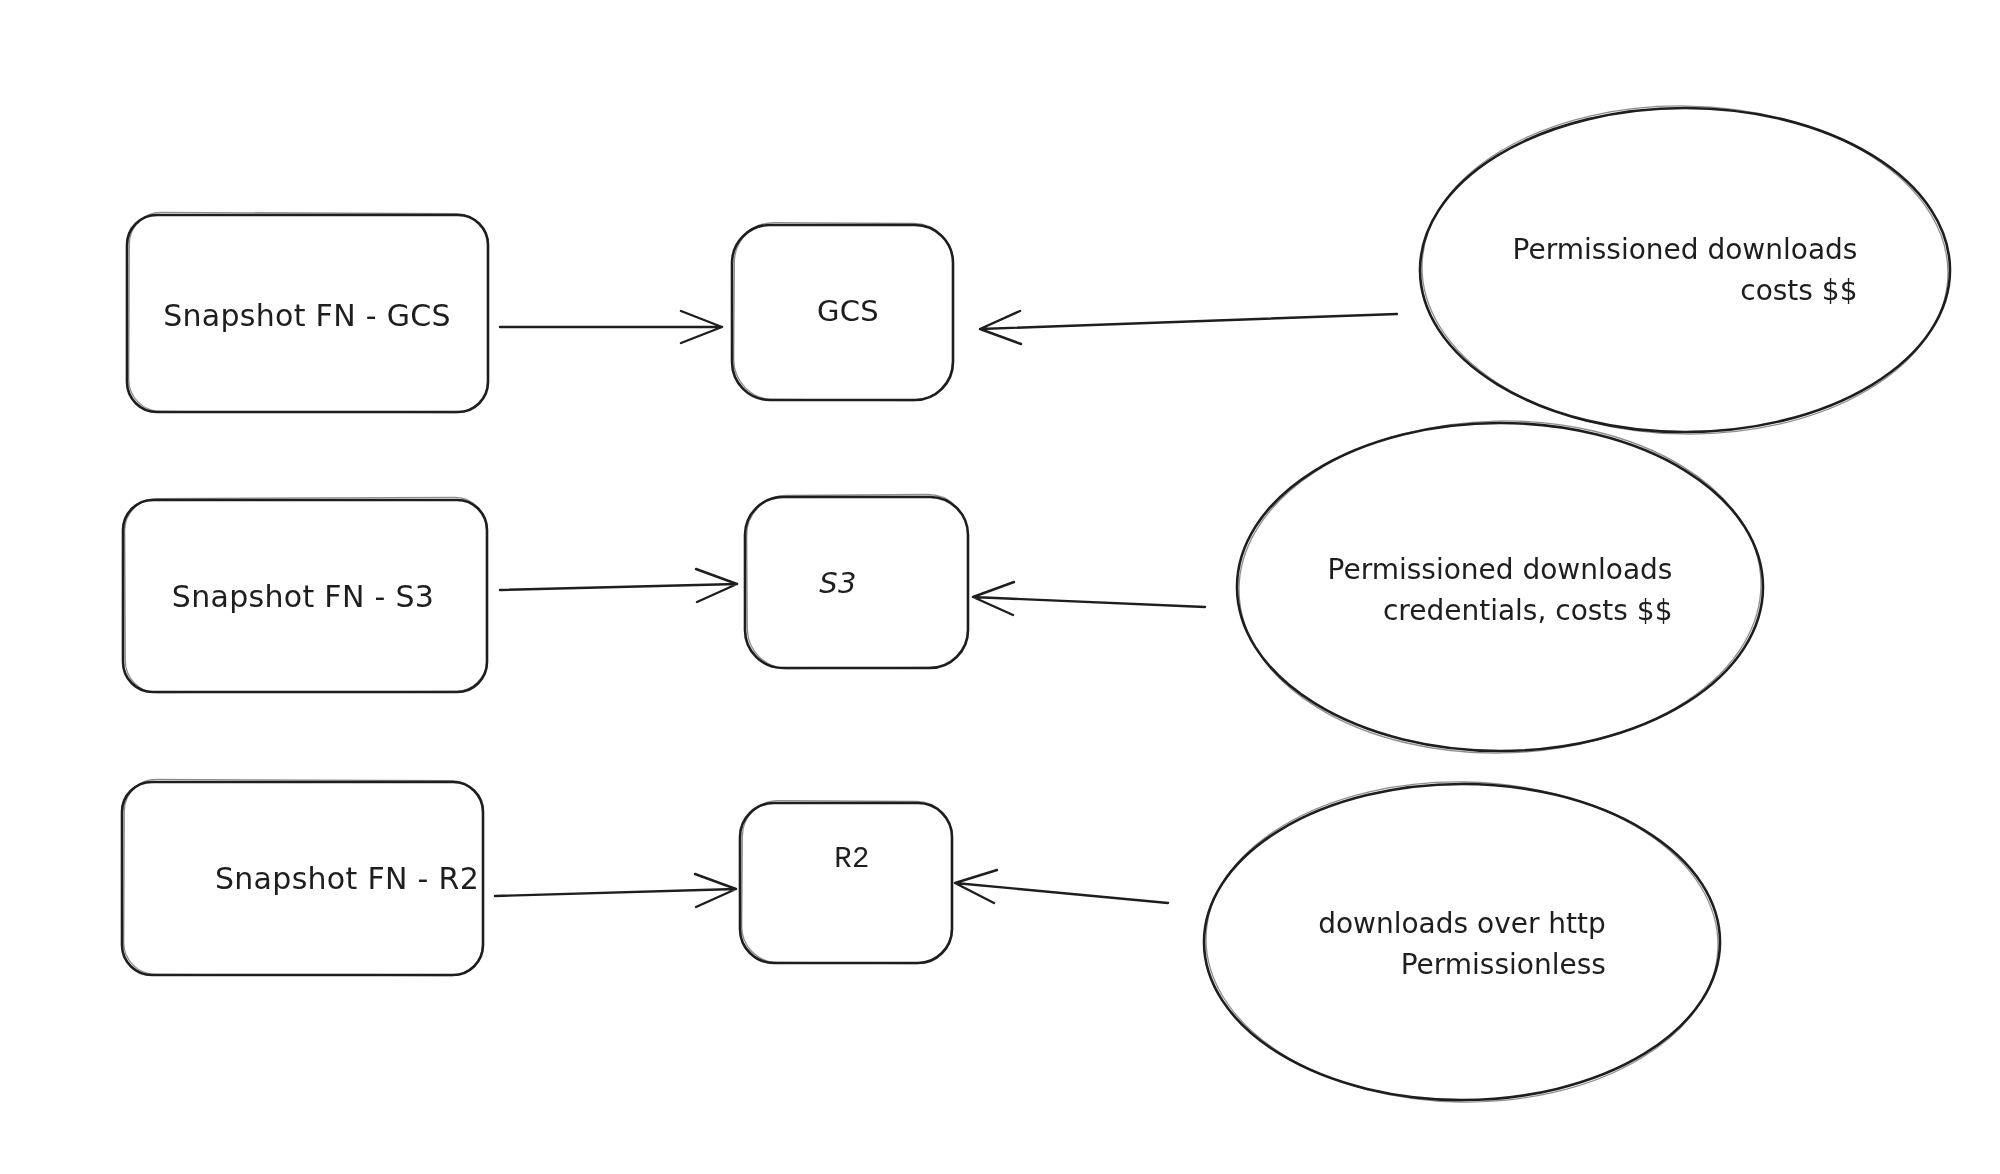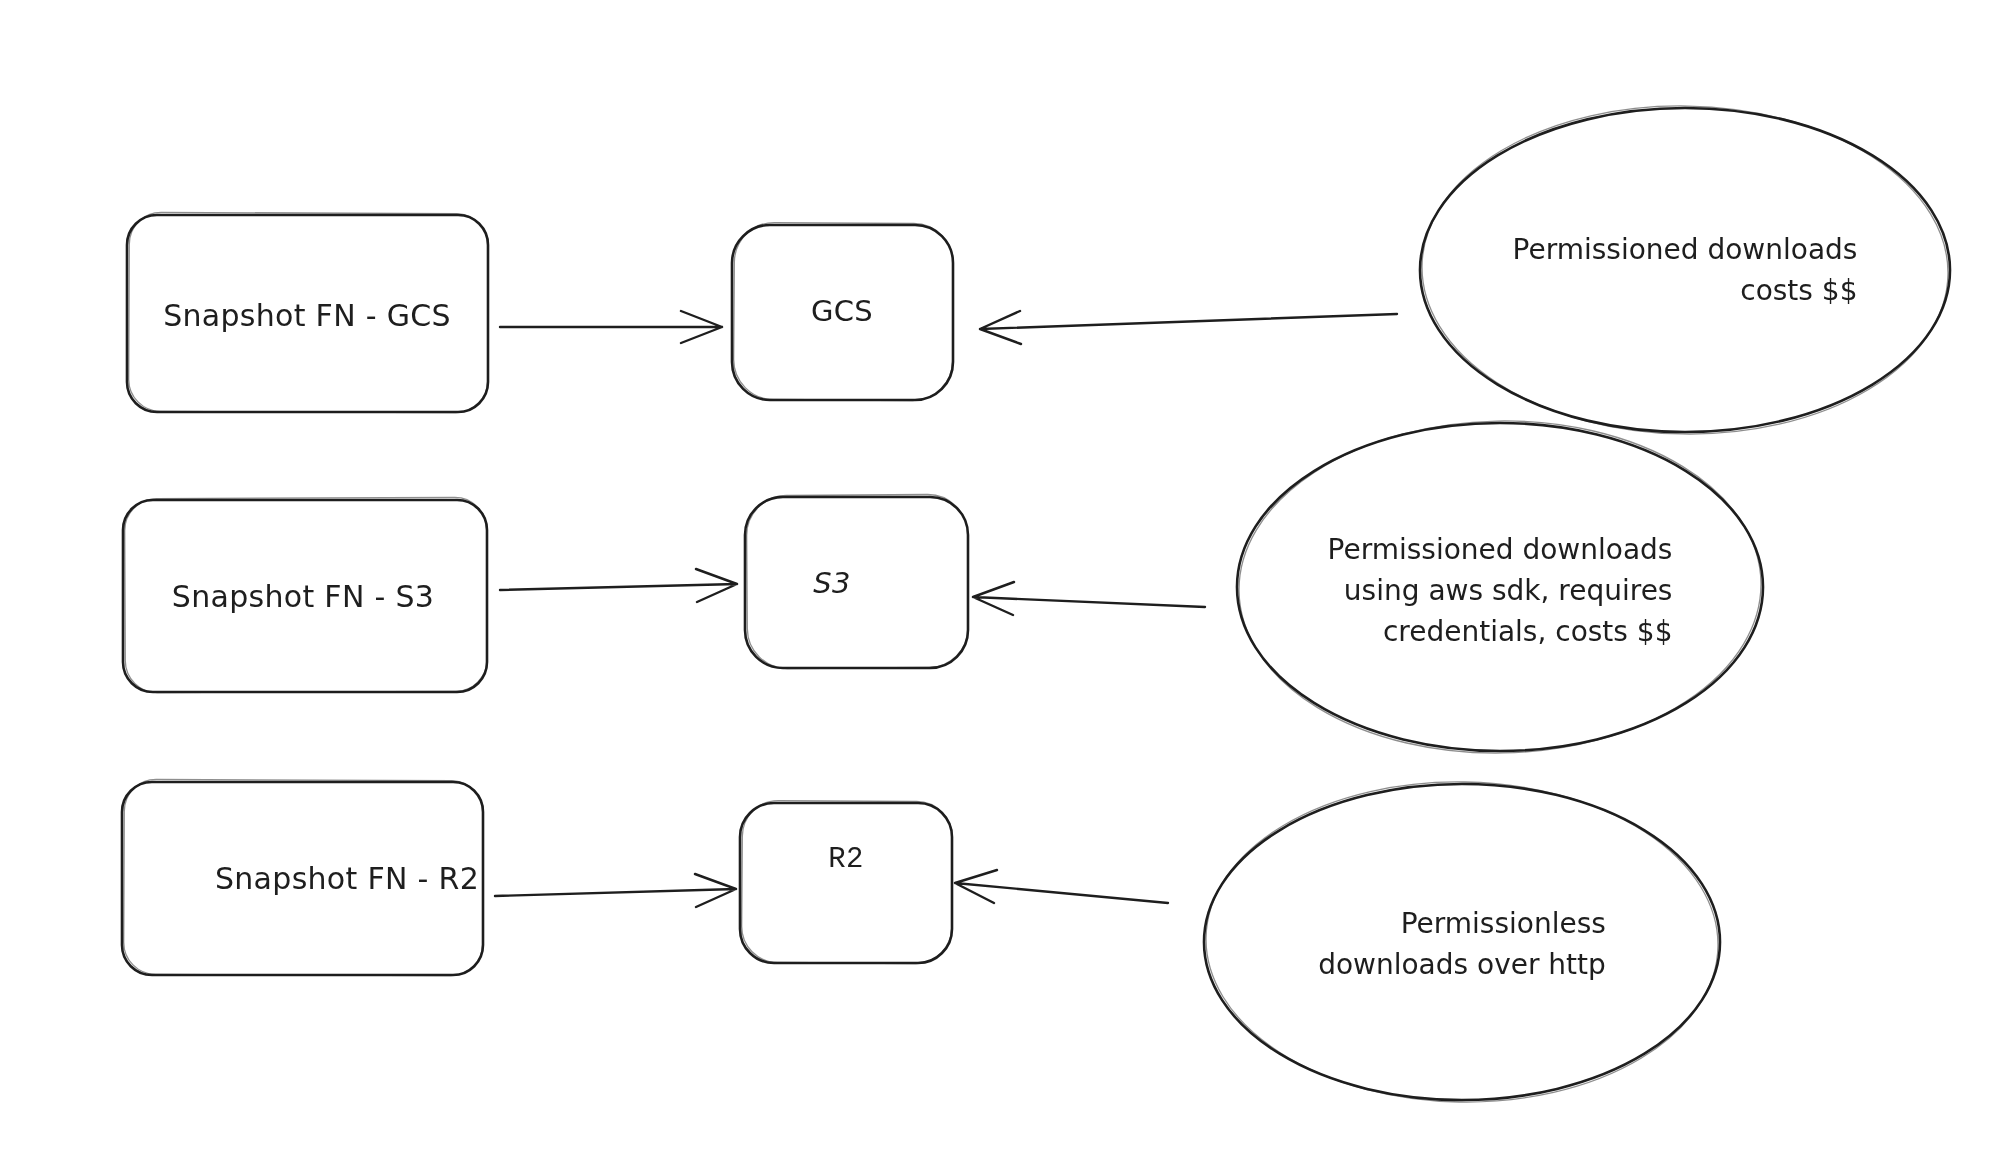--- a/index.html
+++ b/index.html
@@ -16,21 +16,21 @@
   .s2{fill:none;stroke:#1e1e1e;stroke-width:1.3;opacity:.5;}
   .arrow{fill:none;stroke:#1e1e1e;stroke-width:2.4;stroke-linecap:round;stroke-linejoin:round;}
   .lbl{
     position:absolute;
     transform:translate(-50%,-50%);
     white-space:nowrap;
     text-align:center;
     font-size:30px;
     letter-spacing:.3px;
   }
-  .lbl.small{font-size:29px;}
+  .lbl.small{font-size:29px;margin-left:6px;}
   .note{
     position:absolute;
     transform:translate(-50%,-50%);
     text-align:right;
     font-size:28px;
     line-height:41px;
     white-space:nowrap;
   }
 </style>
 </head>
@@ -109,21 +109,20 @@
   <div class="lbl small" style="left:842px;top:311px;">GCS</div>
   <div class="lbl small" style="left:832px;top:583px;font-style:italic;">S3</div>
   <div class="lbl small" style="left:846px;top:859px;font-family:Liberation Mono, monospace;">R2</div>
 
   <div class="note" style="left:1685px;top:270px;">
     <div>Permissioned downloads</div>
     <div>costs $$</div>
   </div>
   <div class="note" style="left:1500px;top:590px;">
     <div>Permissioned downloads</div>
-    <div>using aws sdk, requires</div>
     <div>credentials, costs $$</div>
   </div>
   <div class="note" style="left:1462px;top:944px;">
+    <div>downloads over http</div>
     <div>Permissionless</div>
-    <div>downloads over http</div>
   </div>
 
 </div>
 
 </body></html>

